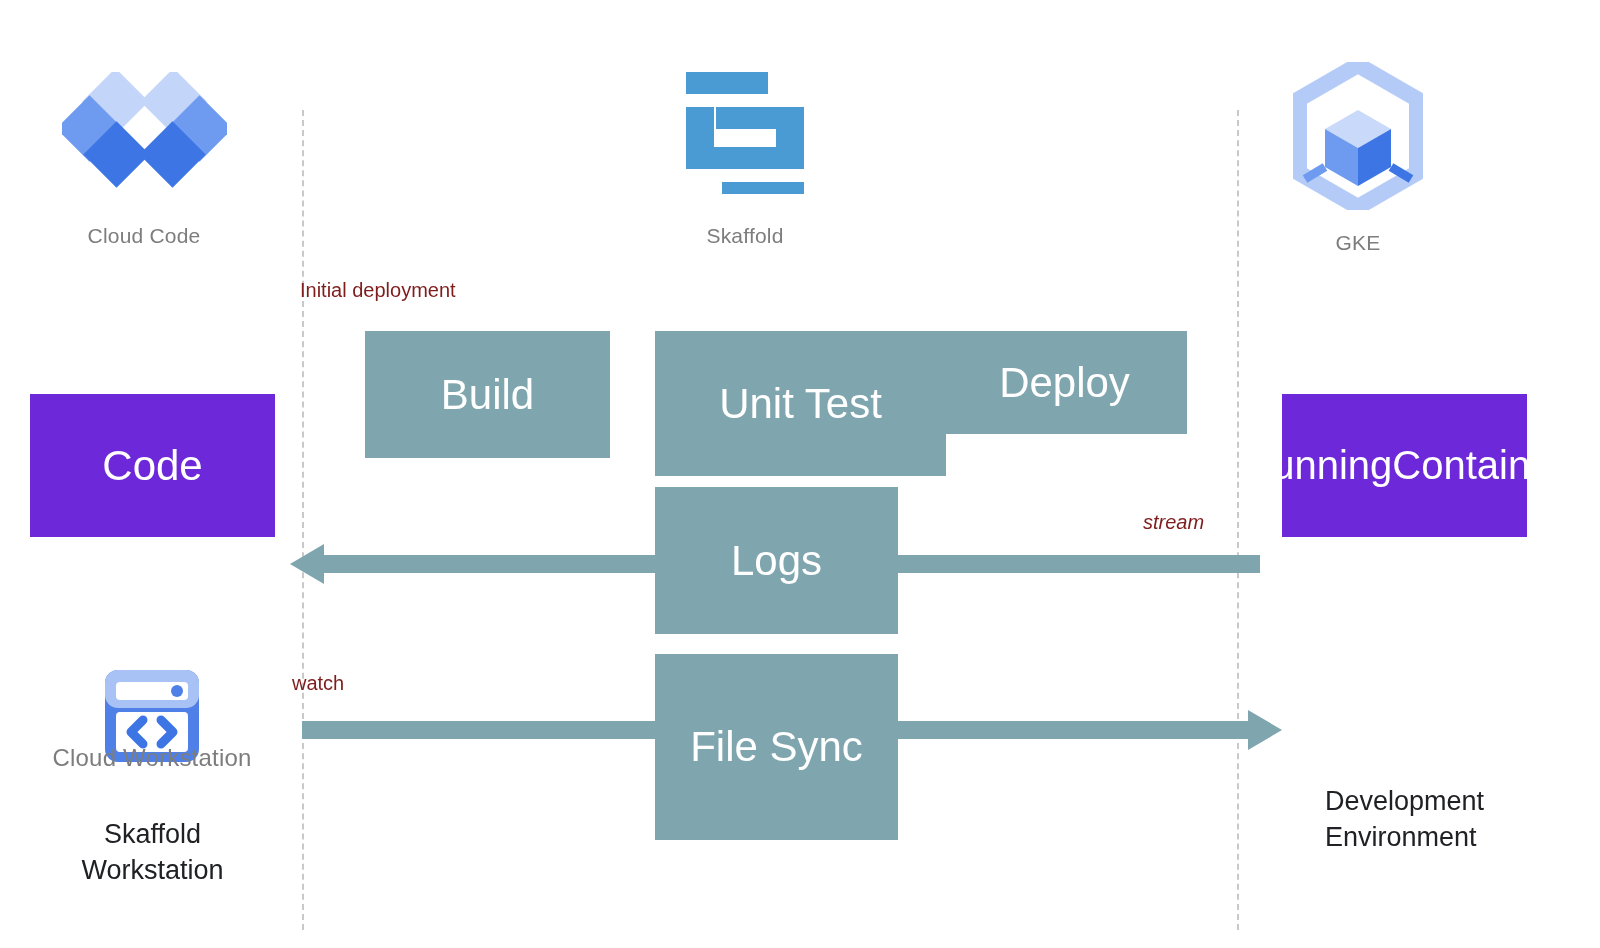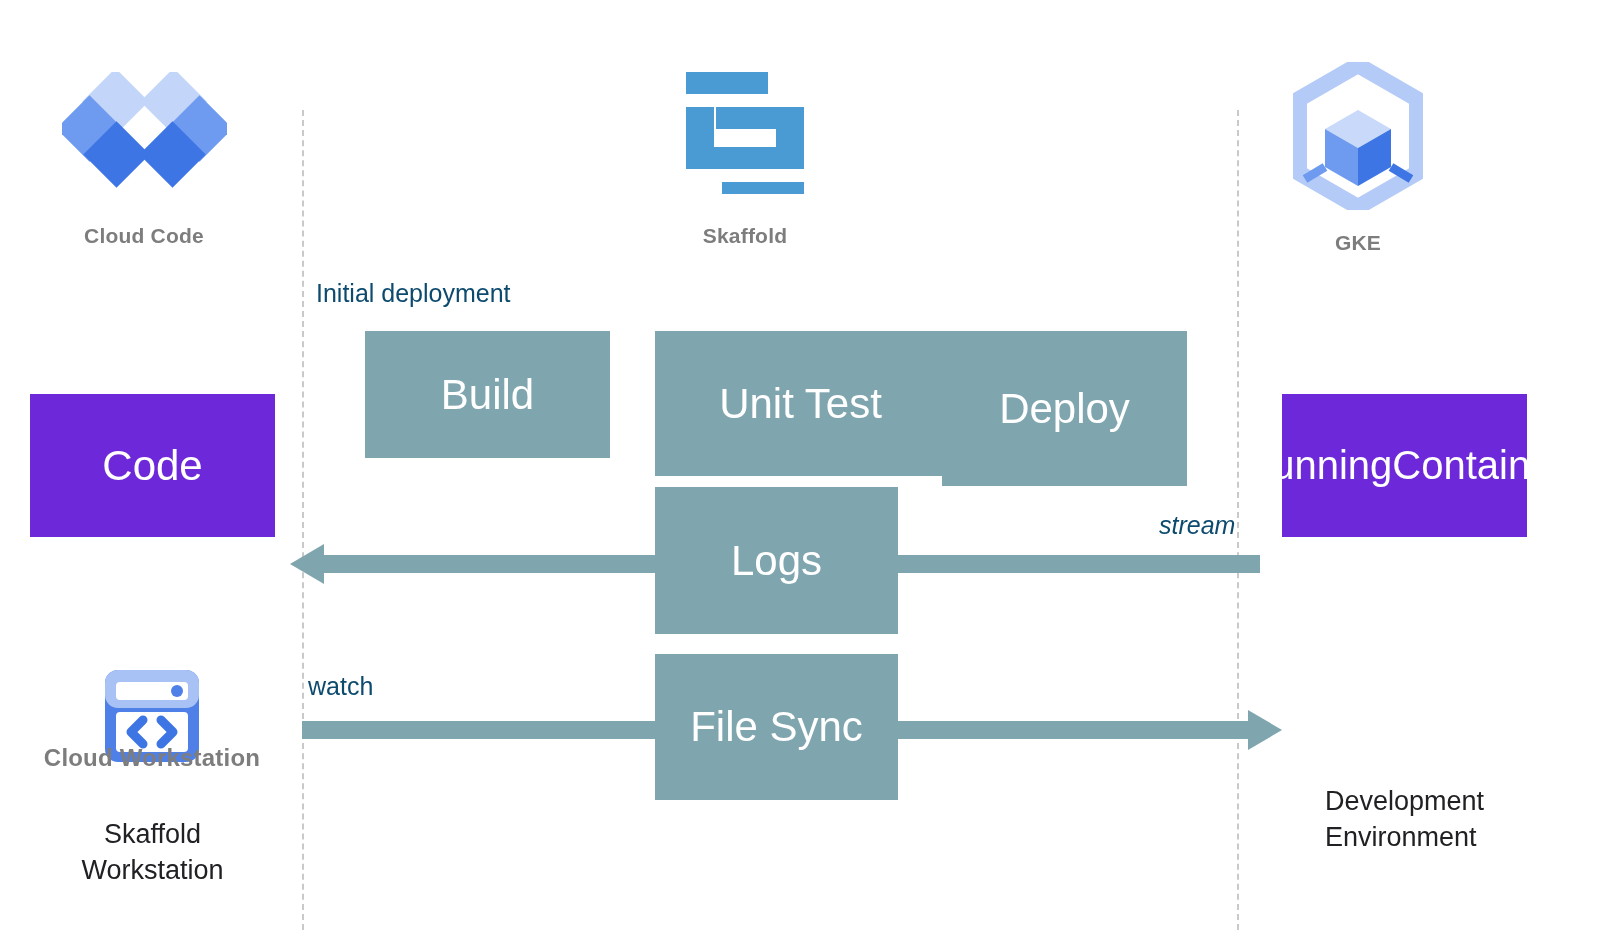--- a/index.html
+++ b/index.html
@@ -42,36 +42,35 @@
     box-sizing: border-box;
   }
   .block.teal { background: #7fa5ae; }
   .block.blue { background: #6d28d9; }
 
   
   .icon-caption {
     position: absolute;
     text-align: center;
     color: #7d7d7d;
-    font-weight: bold;
+    font-weight: normal;
     font-size: 21px;
     letter-spacing: .2px;
   }
   .plain-label {
     position: absolute;
     color: #202124;
     font-size: 27px;
     line-height: 1.35;
   }
   .flow-label {
     position: absolute;
-    color: #0c4a6e;
-    font-size: 25px;
+    color: #7f1d1d;
+    font-size: 20px;
     white-space: nowrap;
-    margin-left: 16px;
   }
 
   
   .arrow-svg { position: absolute; overflow: visible; }
 
   
   .icon-wrap { position: absolute; }
 </style>
 </head>
 <body>
@@ -160,25 +159,25 @@
 
   <svg class="arrow-svg" style="left:302px; top:706px;" width="980" height="48">
     <rect x="0" y="15" width="946" height="18" fill="#7fa5ae"></rect>
     <polygon points="980,24 946,4 946,44" fill="#7fa5ae"></polygon>
   </svg>
 
   <div class="block teal" style="left:365px; top:331px; width:245px; height:127px; font-size:42px;">Build</div>
 
   <div class="block teal" style="left:655px; top:331px; width:291px; height:145px; font-size:42px;">Unit Test</div>
 
-  <div class="block teal" style="left:942px; top:331px; width:245px; height:155px; font-size:42px;">Deploy</div>
+  <div class="block teal" style="left:942px; top:331px; width:245px; height:103px; font-size:42px;">Deploy</div>
 
   <div class="block teal" style="left:655px; top:487px; width:243px; height:147px; font-size:42px;">Logs</div>
 
-  <div class="block teal" style="left:655px; top:654px; width:243px; height:146px; font-size:42px;">File Sync</div>
+  <div class="block teal" style="left:655px; top:654px; width:243px; height:186px; font-size:42px;">File Sync</div>
 
   <div class="block blue" style="left:30px; top:394px; width:245px; height:143px; font-size:42px;">Code</div>
 
   <div class="block blue" style="left:1282px; top:394px; width:245px; height:143px; font-size:40px; flex-direction:row;">
     <span>Running</span>
     <span>Container</span>
   </div>
 
 </div>
 

